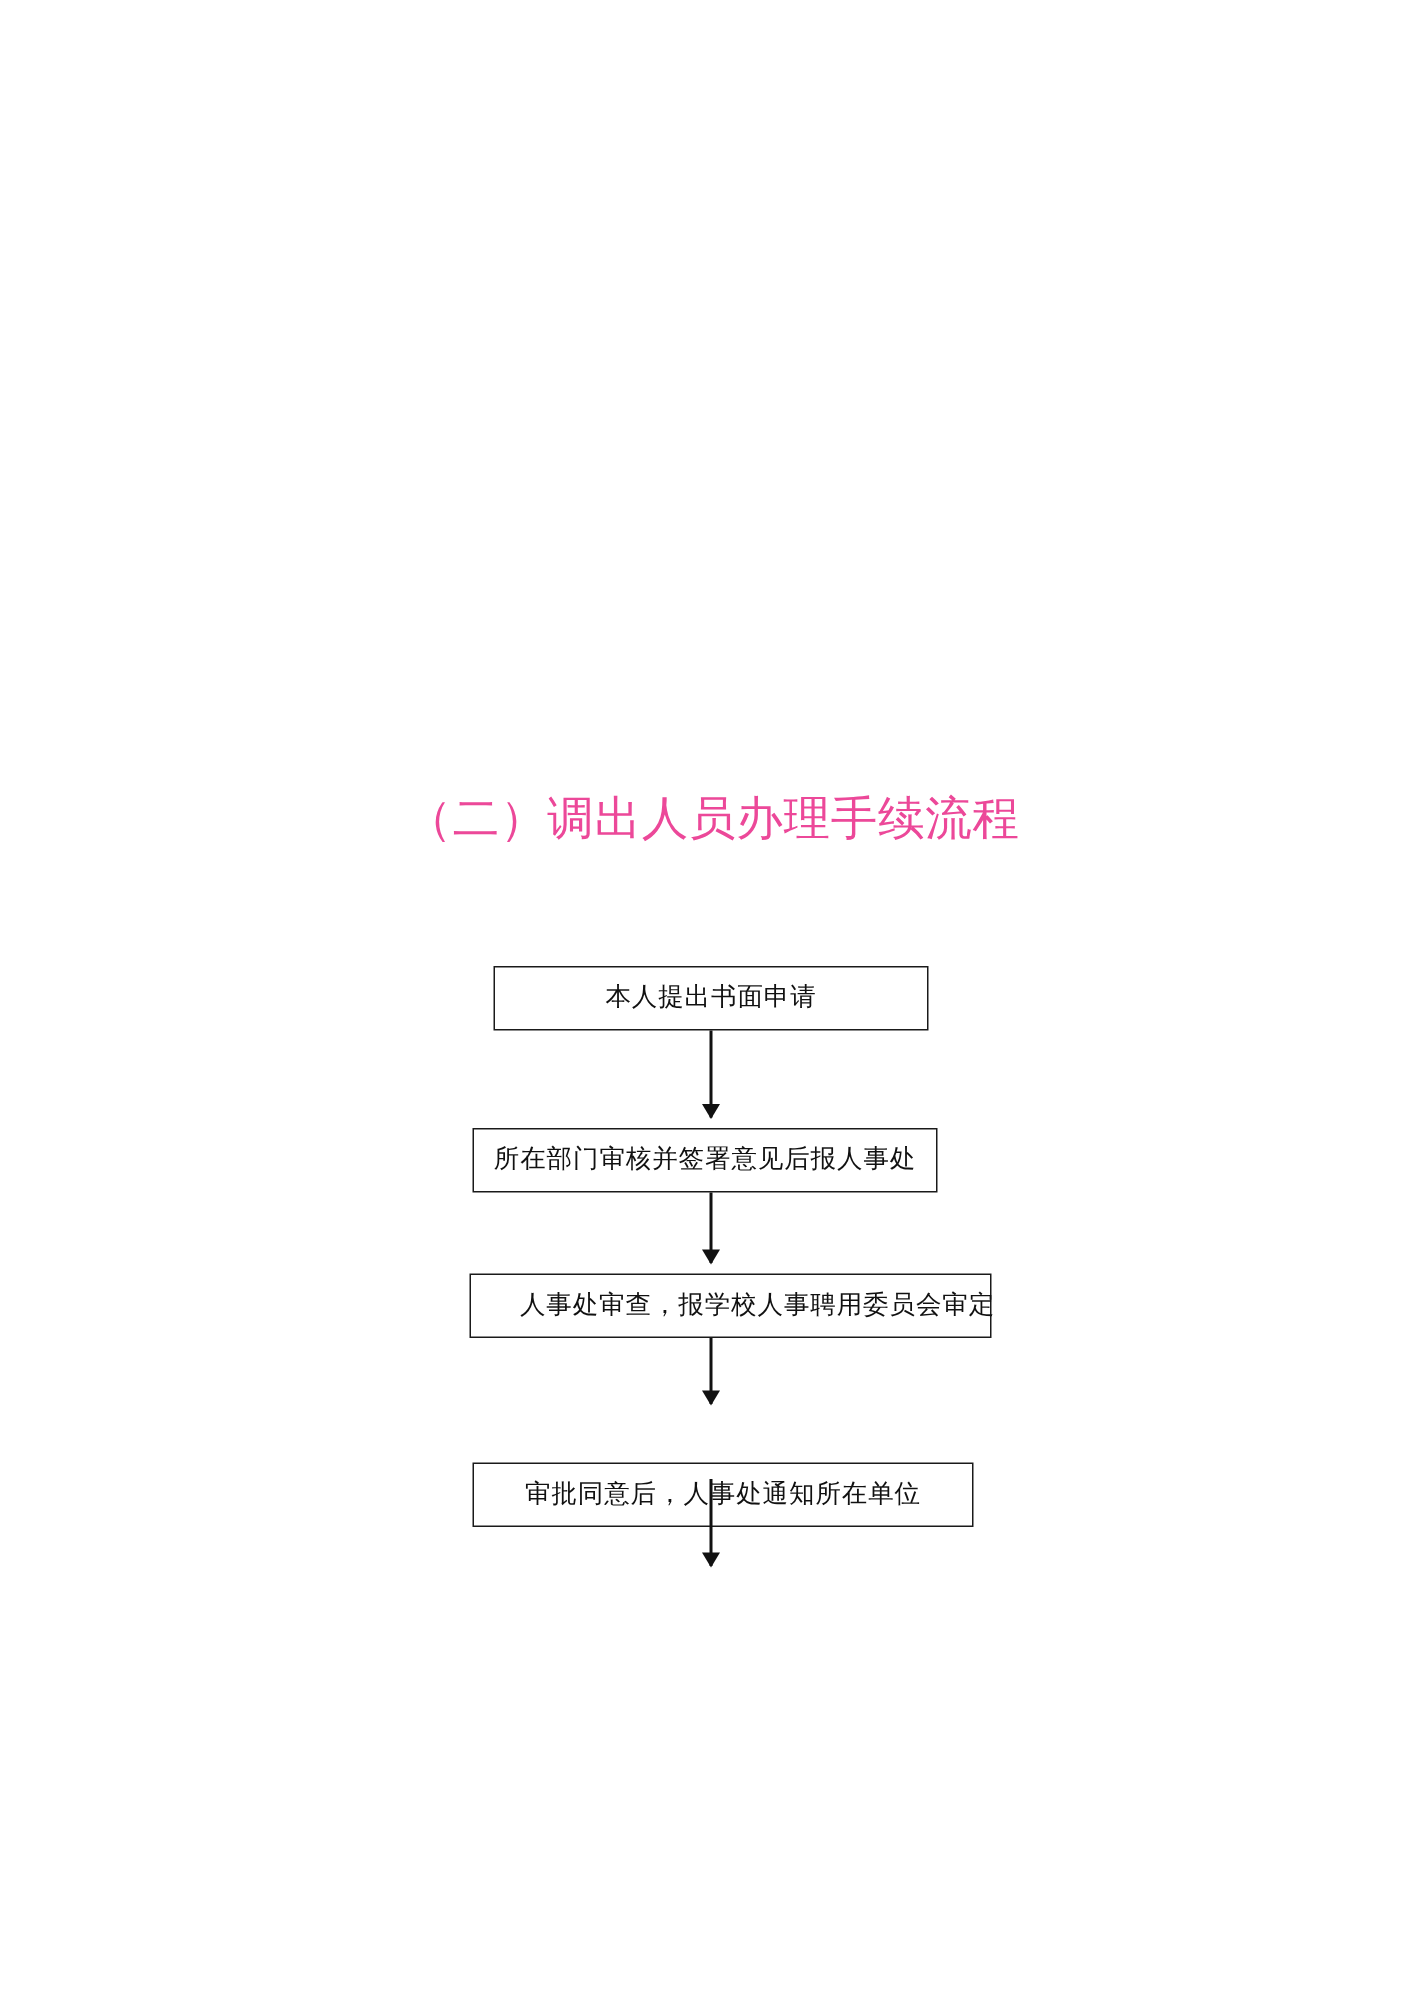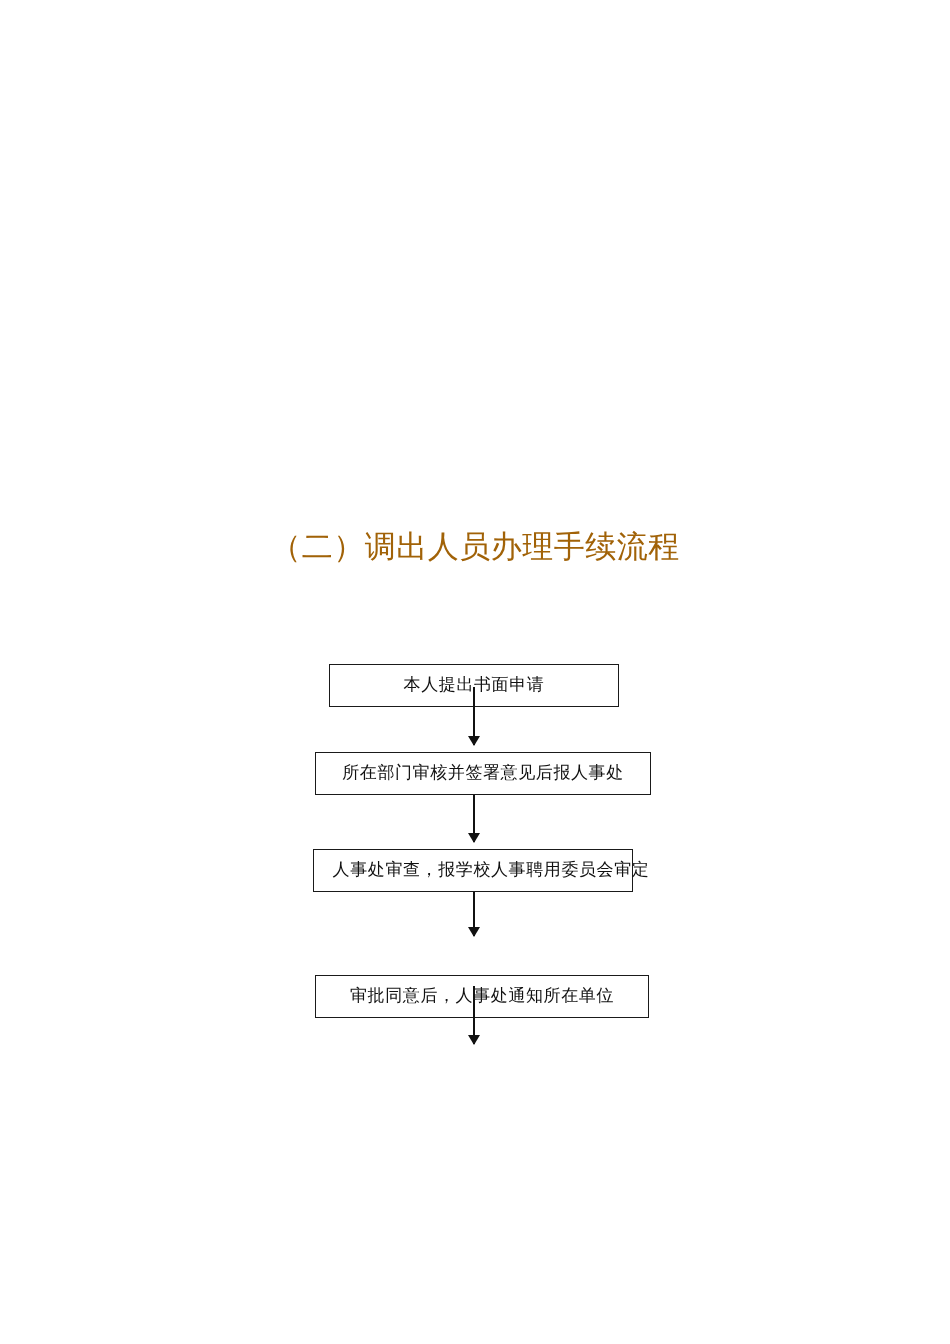--- a/index.html
+++ b/index.html
@@ -30,21 +30,21 @@
     position: absolute;
     left: 0;
     top: 524px;
     width: 950px;
     text-align: center;
     font-family: "DejaVu Sans", "Liberation Sans", sans-serif;
     font-size: 31px;
     line-height: 44px;
     letter-spacing: 0.5px;
     white-space: nowrap;
-    color: #a16207;
+    color: #ec4899;
   }
 
   
   .flow {
     position: absolute;
     left: 0;
     top: 0;
     width: 950px;
     height: 1344px;
   }
@@ -59,23 +59,23 @@
     justify-content: center;
     font-family: "Liberation Serif", "DejaVu Serif", serif;
     font-size: 17px;
     line-height: 1.2;
     letter-spacing: 0.6px;
     color: #111111;
     white-space: nowrap;
   }
 
   
-  .node-1 { left: 329px; top: 664px;  width: 290px; height: 43px; }
-  .node-2 { left: 315px; top: 752px;  width: 336px; height: 43px; }
-  .node-3 { left: 313px; top: 849px;  width: 320px; height: 43px; padding-left: 36px; }
+  .node-1 { left: 329px; top: 644px;  width: 290px; height: 43px; }
+  .node-2 { left: 315px; top: 752px;  width: 310px; height: 43px; }
+  .node-3 { left: 313px; top: 849px;  width: 348px; height: 43px; padding-left: 36px; }
   .node-4 { left: 315px; top: 943px;  width: 334px; height: 43px; margin-top: 32px; }
   .node-5 { left: 330px; top: 1052px; width: 318px; height: 44px; }
 
   
   .connector {
     position: absolute;
     width: 2px;
     background: #111111;
   }
   .connector::after {

